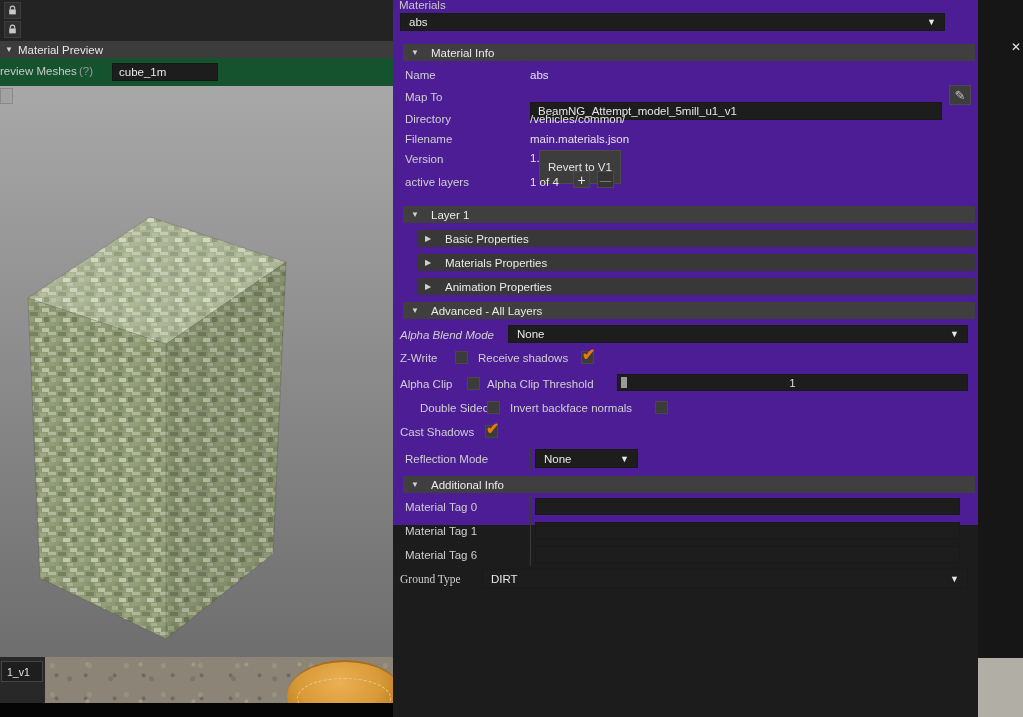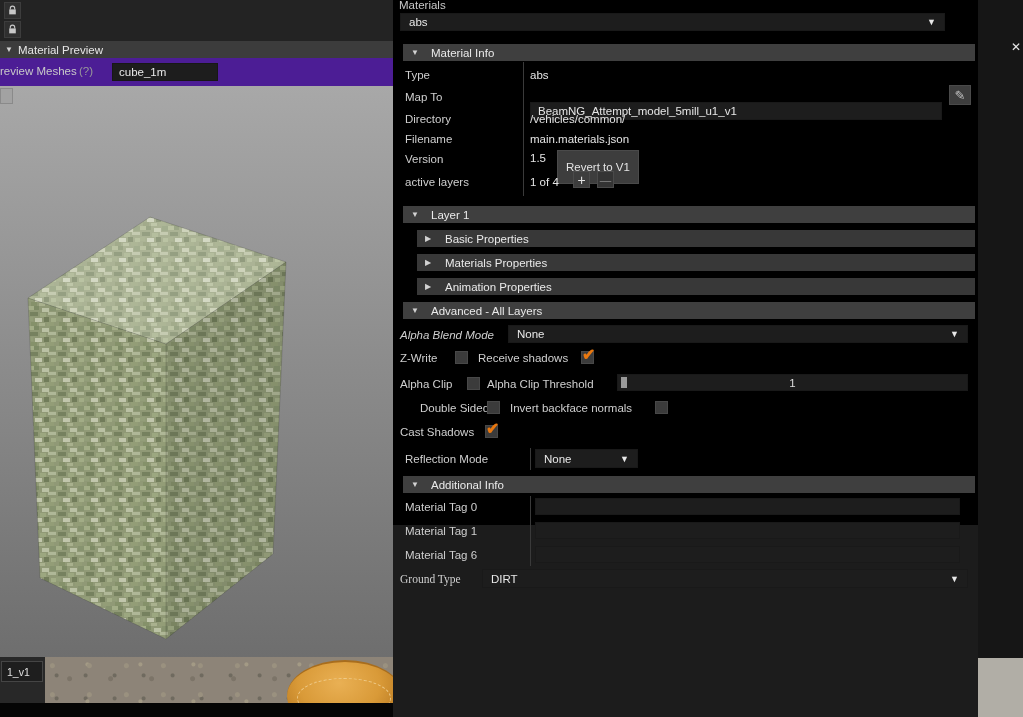--- a/index.html
+++ b/index.html
@@ -12,21 +12,21 @@
   }
   .abs { position:absolute; }
 
   
   .left-topbar { left:0; top:0; width:393px; height:41px; background:#232323; }
   .tool-btn { position:absolute; left:4px; width:17px; height:17px; background:#2f2f2f;
               border:1px solid #3d3d3d; display:flex; align-items:center; justify-content:center; }
   .mp-header { left:0; top:41px; width:393px; height:17px; background:#3c3c3c;
                display:flex; align-items:center; padding-left:5px; color:#e6e6e6; }
   .tri { font-size:8px; color:#d2d2d2; width:13px; display:inline-block; }
-  .mesh-row { left:0; top:58px; width:393px; height:36px; background:#4c1d95; }
+  .mesh-row { left:0; top:58px; width:393px; height:36px; background:#14532d; }
   .mesh-label { position:absolute; left:0; top:7px; color:#c9c9c9; white-space:nowrap; }
   .mesh-help { position:absolute; left:79px; top:7px; color:#9a9a9a; }
   .mesh-field { position:absolute; left:112px; top:5px; width:106px; height:18px; background:#1d1d1d;
                 border:1px solid #171717; display:flex; align-items:center; padding-left:6px; color:#e8e8e8; }
   .viewport { left:0; top:86px; width:393px; height:571px;
               background:linear-gradient(#a8a8a8, #6e6e6e); }
   .gray-chip { left:0; top:88px; width:13px; height:16px; background:#a2a2a2; border:1px solid #8a8a8a; }
 
   .scene-strip { left:0; top:657px; width:393px; height:46px; background:#282828; overflow:hidden; }
   .dirt { position:absolute; left:45px; top:0; width:348px; height:46px;
@@ -42,21 +42,21 @@
           border-top:2px solid #a86d1d; }
   .bowl-stitch { position:absolute; left:10px; top:16px; width:94px; height:40px; border-radius:50%;
           border:1px dashed #f2d398; border-bottom:none; opacity:.8; }
   .scene-left { left:0; top:657px; width:45px; height:46px; background:#282828; }
   .scene-tab { position:absolute; left:1px; top:4px; width:42px; height:21px; background:#1e1e1e;
                border:1px solid #454545; display:flex; align-items:center; padding-left:5px;
                font-size:10.5px; color:#e0e0e0; }
   .bottom-black { left:0; top:703px; width:393px; height:14px; background:#050505; }
 
   
-  .rpanel { left:393px; top:0; width:585px; height:525px; background:#000000; }
+  .rpanel { left:393px; top:0; width:585px; height:525px; background:#4c1d95; }
   .lbl { position:absolute; color:#cfcfcf; line-height:18px; white-space:nowrap; }
   .val { position:absolute; color:#e5e5e5; line-height:18px; white-space:nowrap; }
   .hdr { position:absolute; height:17px; background:#3f3f3f; display:flex; align-items:center;
          padding-left:8px; color:#eaeaea; }
   .hdr .tri { width:20px; }
   .subhdr { background:#383838; }
   .field { position:absolute; background:#1d1d1d; border:1px solid #191919; display:flex;
            align-items:center; padding:0 7px; color:#e6e6e6; }
   .dropdown { position:absolute; background:#1d1d1d; border:1px solid #191919; display:flex;
               align-items:center; justify-content:space-between; padding:0 8px; color:#e8e8e8; }
@@ -165,40 +165,40 @@
     <span class="dd-arrow">▼</span>
   </div>
 
   <div class="hdr" style="left:10px; top:44px; width:572px;">
     <span class="tri">▼</span>
     <span>Material Info</span>
   </div>
 
   <div class="vdiv" style="left:130px; top:62px; height:134px;"></div>
 
-  <span class="lbl" style="left:12px; top:66px;">Type</span>
+  <span class="lbl" style="left:12px; top:66px;">Name</span>
   <span class="val" style="left:137px; top:66px;">abs</span>
 
   <span class="lbl" style="left:12px; top:88px;">Map To</span>
   <div class="field" style="left:137px; top:102px; width:412px; height:18px;">
     <span>BeamNG_Attempt_model_5mill_u1_v1</span>
   </div>
   <div class="btn" style="left:556px; top:85px; width:22px; height:20px;">
     <span style="color:#c0c0c0; font-size:13px;">✎</span>
   </div>
 
   <span class="lbl" style="left:12px; top:110px;">Directory</span>
   <span class="val" style="left:137px; top:110px;">/vehicles/common/</span>
 
   <span class="lbl" style="left:12px; top:130px;">Filename</span>
   <span class="val" style="left:137px; top:130px;">main.materials.json</span>
 
   <span class="lbl" style="left:12px; top:150px;">Version</span>
   <span class="val" style="left:137px; top:149px;">1.5</span>
-  <div class="btn" style="left:164px; top:150px; height:17px; padding:16px 8px;">
+  <div class="btn" style="left:146px; top:150px; height:17px; padding:16px 8px;">
     <span>Revert to V1</span>
   </div>
 
   <span class="lbl" style="left:12px; top:173px;">active layers</span>
   <span class="val" style="left:137px; top:173px;">1 of 4</span>
   <div class="btn" style="left:180px; top:171px; width:17px; height:17px; font-size:14px;">
     <span>+</span>
   </div>
   <div class="btn" style="left:204px; top:171px; width:17px; height:17px; background:#343434; color:#8a8a8a;">
     <span>—</span>

